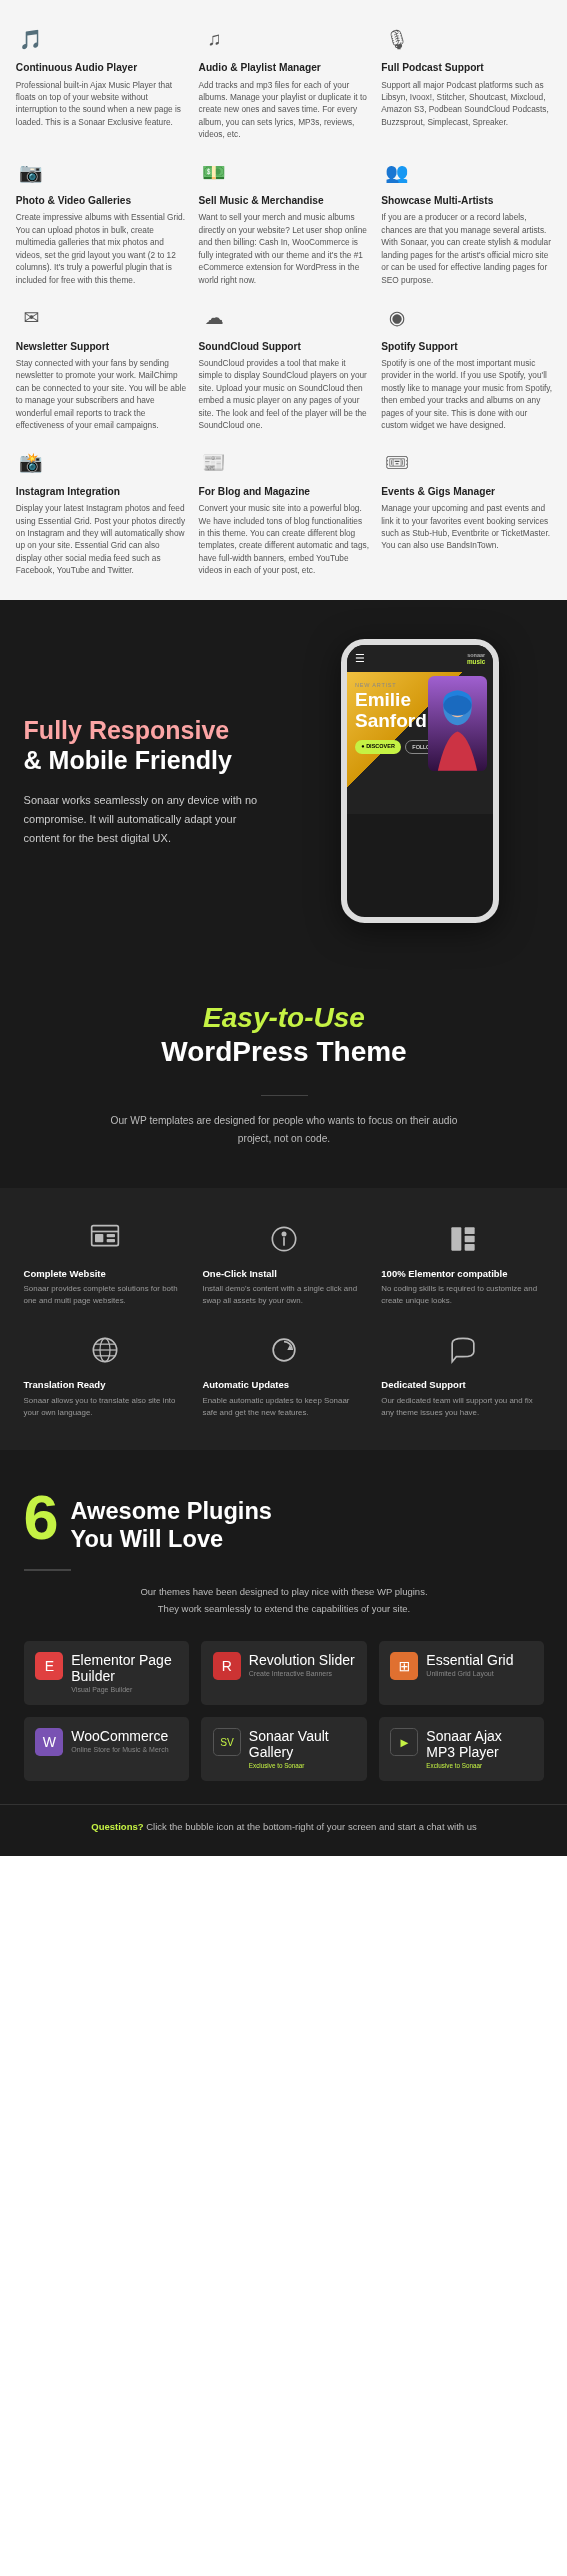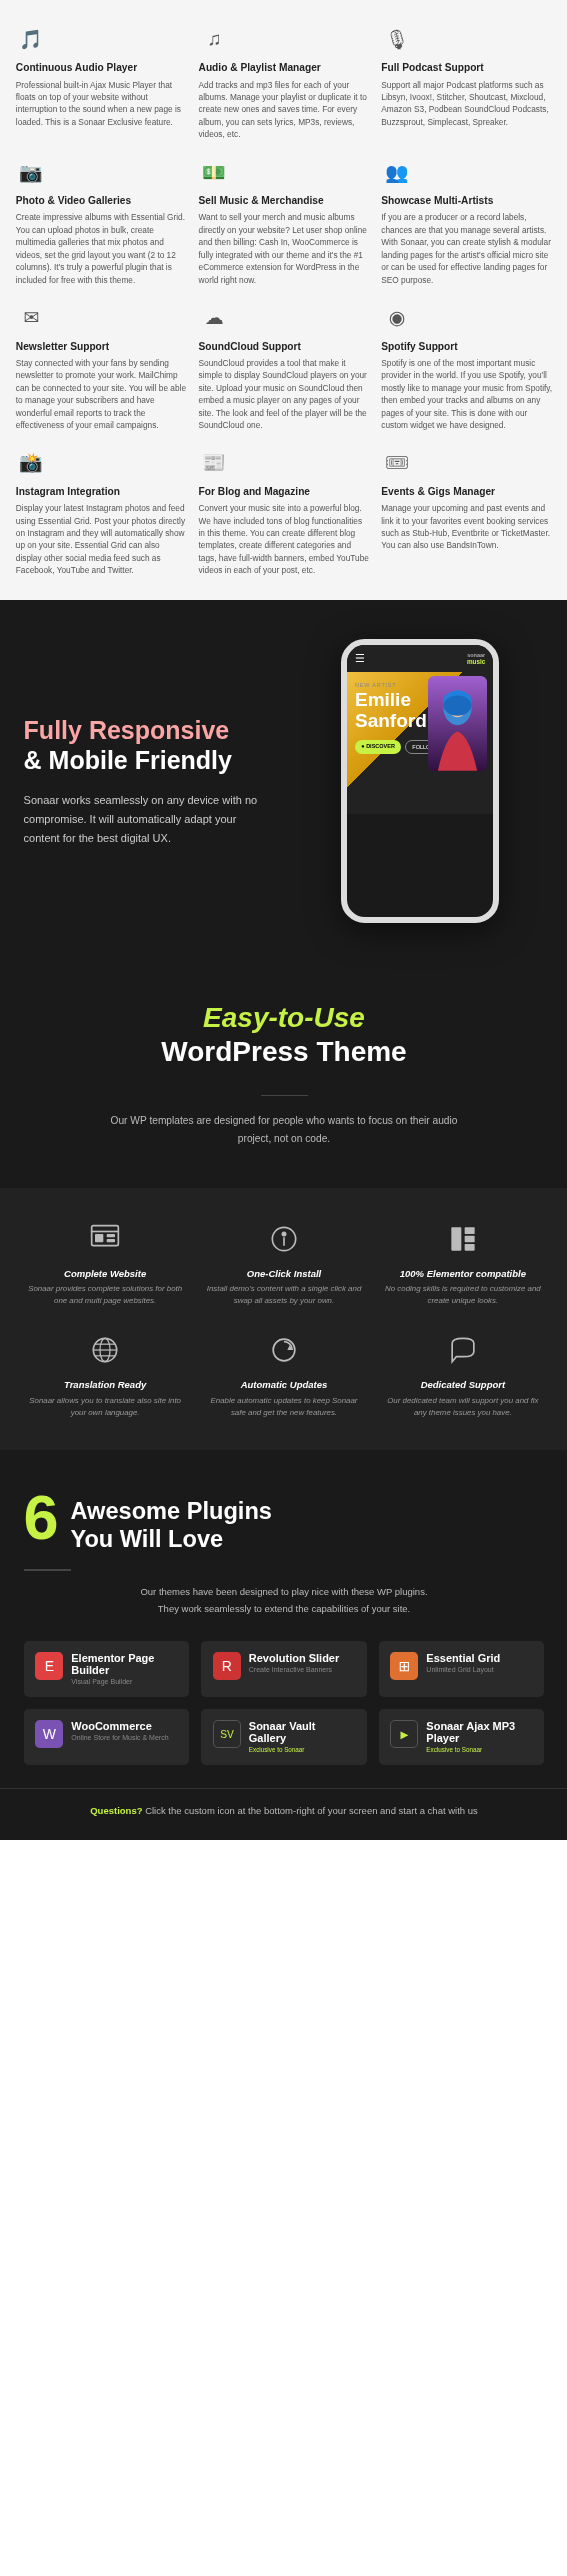--- a/index.html
+++ b/index.html
@@ -148,23 +148,21 @@
     .features2-section {
       background: #222;
       padding: 31.5px 23.6px;
     }
     .features2-grid {
       display: grid;
       grid-template-columns: repeat(3, 1fr);
       gap: 23.6px 15.8px;
     }
     .feature2-item {
-      text-align: center;
-      color: #fff;
-      font-style: italic;
+      color: #fff;
     }
     .feature2-icon {
       width: 39px;
       height: 39px;
       margin: 0 auto 9.5px;
       display: flex;
       align-items: center;
       justify-content: center;
       font-size: 22px;
       color: #ccc;
@@ -246,22 +244,22 @@
       flex-shrink: 0;
     }
     .plugin-icon-elementor { background: #e04040; color: #fff; }
     .plugin-icon-revolution { background: #cc3333; color: #fff; }
     .plugin-icon-essential { background: #e07030; color: #fff; }
     .plugin-icon-woocommerce { background: #7952b3; color: #fff; }
     .plugin-icon-vault { background: #2a2a2a; color: #c5f244; border: 0.8px solid #555; font-size: 10.2px; }
     .plugin-icon-ajax { background: #2a2a2a; color: #c5f244; border: 0.8px solid #555; font-size: 10.2px; }
     .plugin-info {}
     .plugin-name {
-      font-size: 11px;
-      font-weight: bold;
+      font-size: 14px;
+      font-weight: normal;
       color: #fff;
       margin-bottom: 1.6px;
     }
     .plugin-sub {
       font-size: 7px;
       color: #888;
     }
     .plugin-exclusive {
       font-size: 6.3px;
       color: #c5f244;
@@ -337,21 +335,21 @@
       <div class="feature-desc">Spotify is one of the most important music provider in the world. If you use Spotify, you'll mostly like to manage your music from Spotify, then embed your tracks and albums on any pages of your site. This is done with our custom widget we have designed.</div>
     </div>
       <div class="feature-item">
       <div class="feature-icon">📸</div>
       <div class="feature-title">Instagram Integration</div>
       <div class="feature-desc">Display your latest Instagram photos and feed using Essential Grid. Post your photos directly on Instagram and they will automatically show up on your site. Essential Grid can also display other social media feed such as Facebook, YouTube and Twitter.</div>
     </div>
       <div class="feature-item">
       <div class="feature-icon">📰</div>
       <div class="feature-title">For Blog and Magazine</div>
-      <div class="feature-desc">Convert your music site into a powerful blog. We have included tons of blog functionalities in this theme. You can create different blog templates, create different categories and tags, have full-width banners, embed YouTube videos in each of your post, etc.</div>
+      <div class="feature-desc">Convert your music site into a powerful blog. We have included tons of blog functionalities in this theme. You can create different blog templates, create different automatic and tags, have full-width banners, embed YouTube videos in each of your post, etc.</div>
     </div>
       <div class="feature-item">
       <div class="feature-icon">🎟</div>
       <div class="feature-title">Events &amp; Gigs Manager</div>
       <div class="feature-desc">Manage your upcoming and past events and link it to your favorites event booking services such as Stub-Hub, Eventbrite or TicketMaster. You can also use BandsInTown.</div>
     </div>
     </div>
 </section>
 
 <section class="responsive-section">
@@ -547,16 +545,16 @@
 
         <div class="plugin-exclusive">Exclusive to Sonaar</div>
       </div>
     </div>
     </div>
 </section>
 
 <div class="footer-cta">
   <p class="footer-cta-text">
     <span class="highlight-green">Questions?</span>
-    <span> Click the custom icon at the bottom-right of your screen and start a chat with us</span>
+    <span> Click the bubble icon at the bottom-right of your screen and start a chat with us</span>
   </p>
 </div>
 
 
 </body></html>

